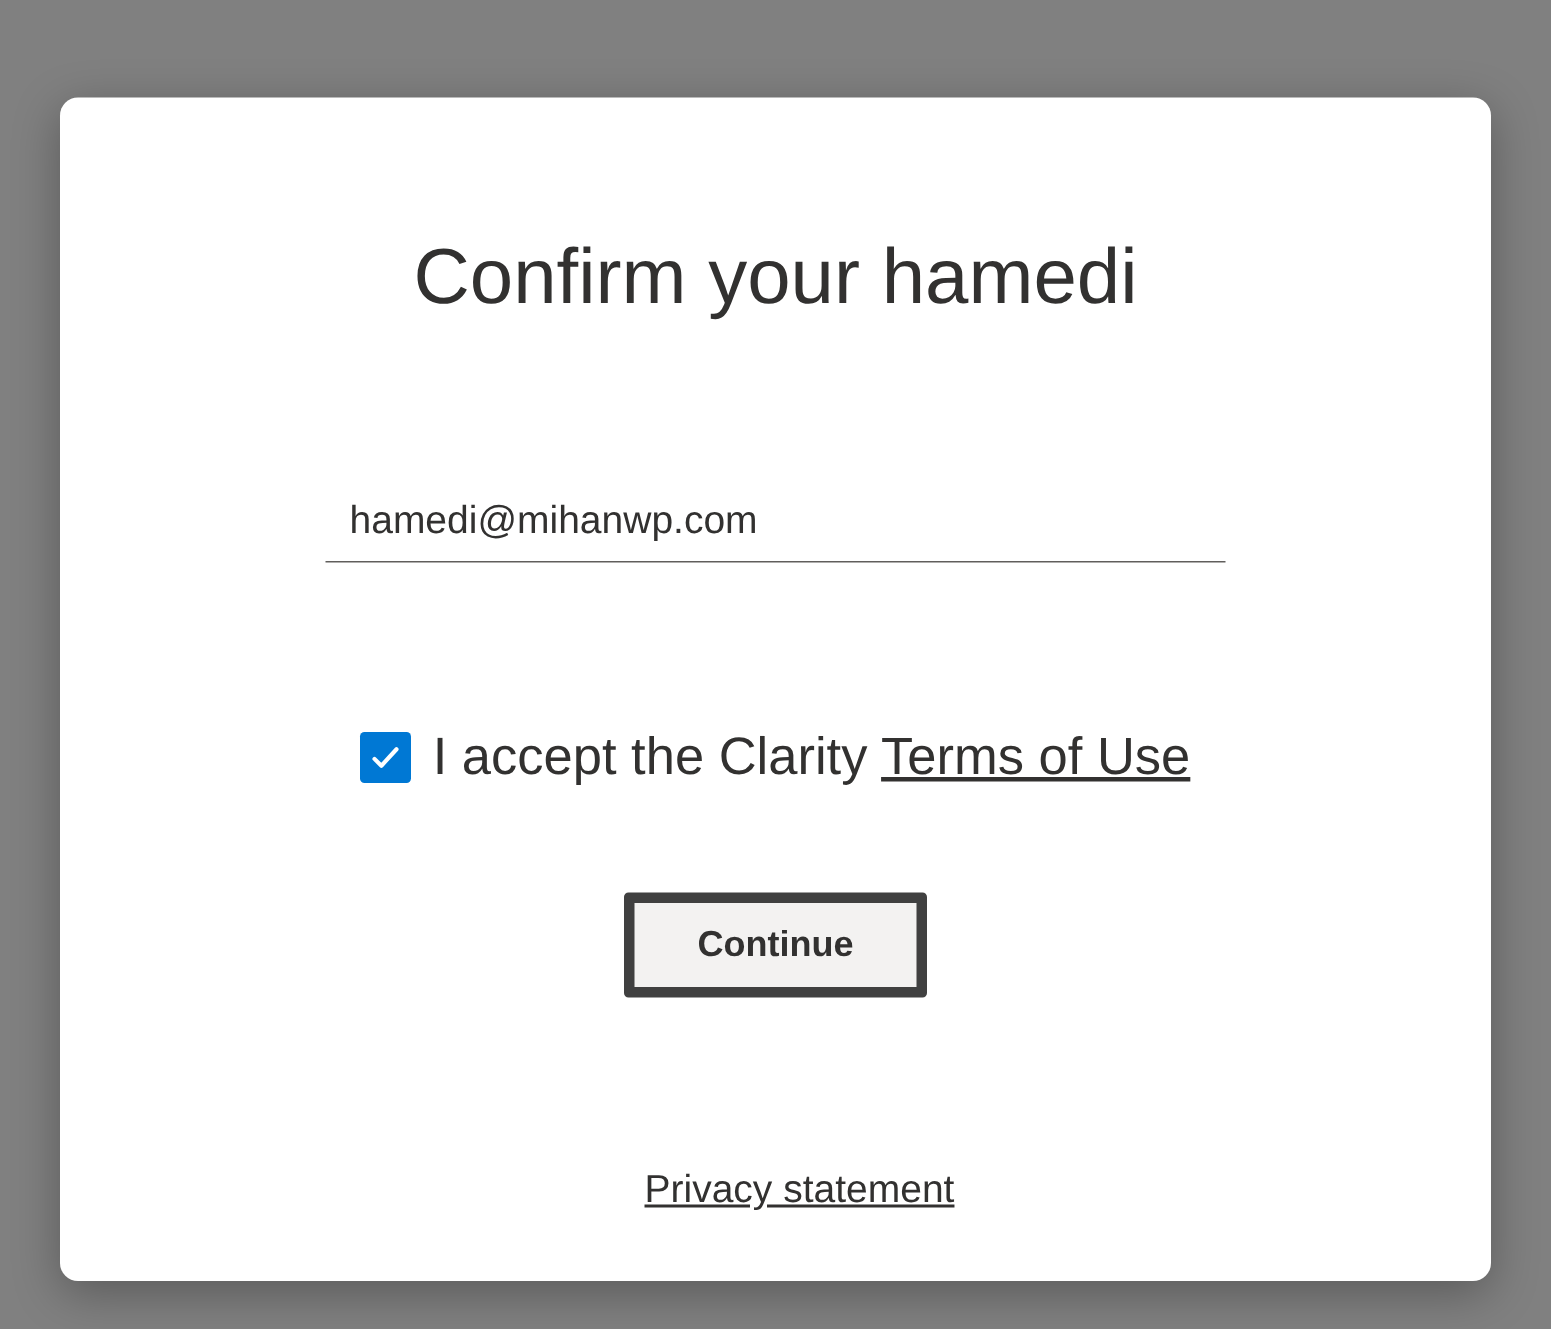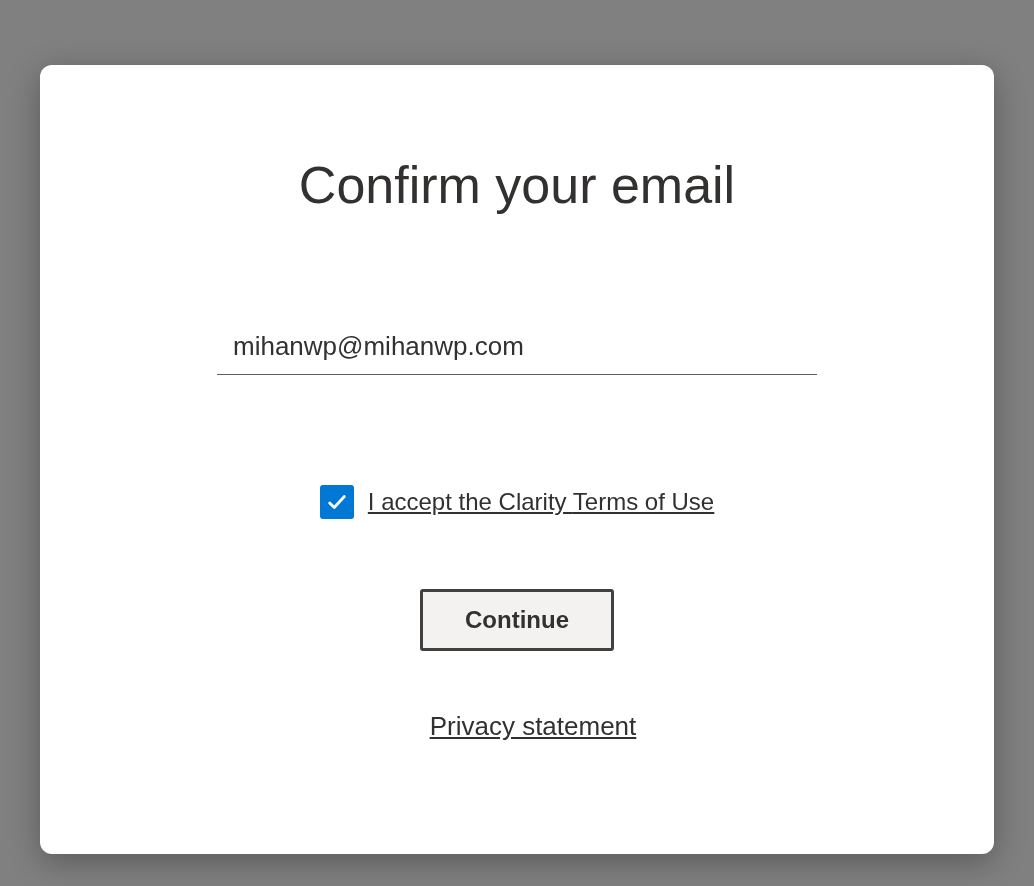--- a/index.html
+++ b/index.html
@@ -58,55 +58,54 @@
       display: flex;
       align-items: center;
       justify-content: center;
       cursor: pointer;
     }
     .checkbox svg {
       width: 22px;
       height: 22px;
     }
     .checkbox-label {
-      font-size: 24px;
+      font-size: 35px;
       color: #323130;
-      text-decoration: underline;
     }
     .terms-link {
       text-decoration: underline;
       color: #323130;
       cursor: pointer;
     }
     .continue-btn {
       padding: 14px 42px;
       font-size: 24px;
       font-weight: 600;
       color: #323130;
       background: #f3f2f1;
-      border: 3px solid #404040;
+      border: 7px solid #404040;
       border-radius: 3px;
       cursor: pointer;
-      margin-bottom: 60px;
+      margin-bottom: 112px;
     }
     .privacy-link {
       font-size: 26px;
       color: #323130;
       text-decoration: underline;
       cursor: pointer;
       margin-left: 32px;
     }
   </style>
 </head>
 <body>
 
 <div class="modal">
-  <h1 class="title">Confirm your email</h1>
+  <h1 class="title">Confirm your hamedi</h1>
 
-  <div class="email-field">mihanwp@mihanwp.com</div>
+  <div class="email-field">hamedi@mihanwp.com</div>
 
   <div class="checkbox-row">
     <div class="checkbox">
       <svg viewBox="0 0 24 24" fill="none" stroke="#ffffff" stroke-width="3" stroke-linecap="round" stroke-linejoin="round">
         <polyline points="4,13 9,18 20,6"></polyline>
       </svg>
     </div>
     <span class="checkbox-label">
       <span>I accept the Clarity </span><a class="terms-link">Terms of Use</a>
     </span>

